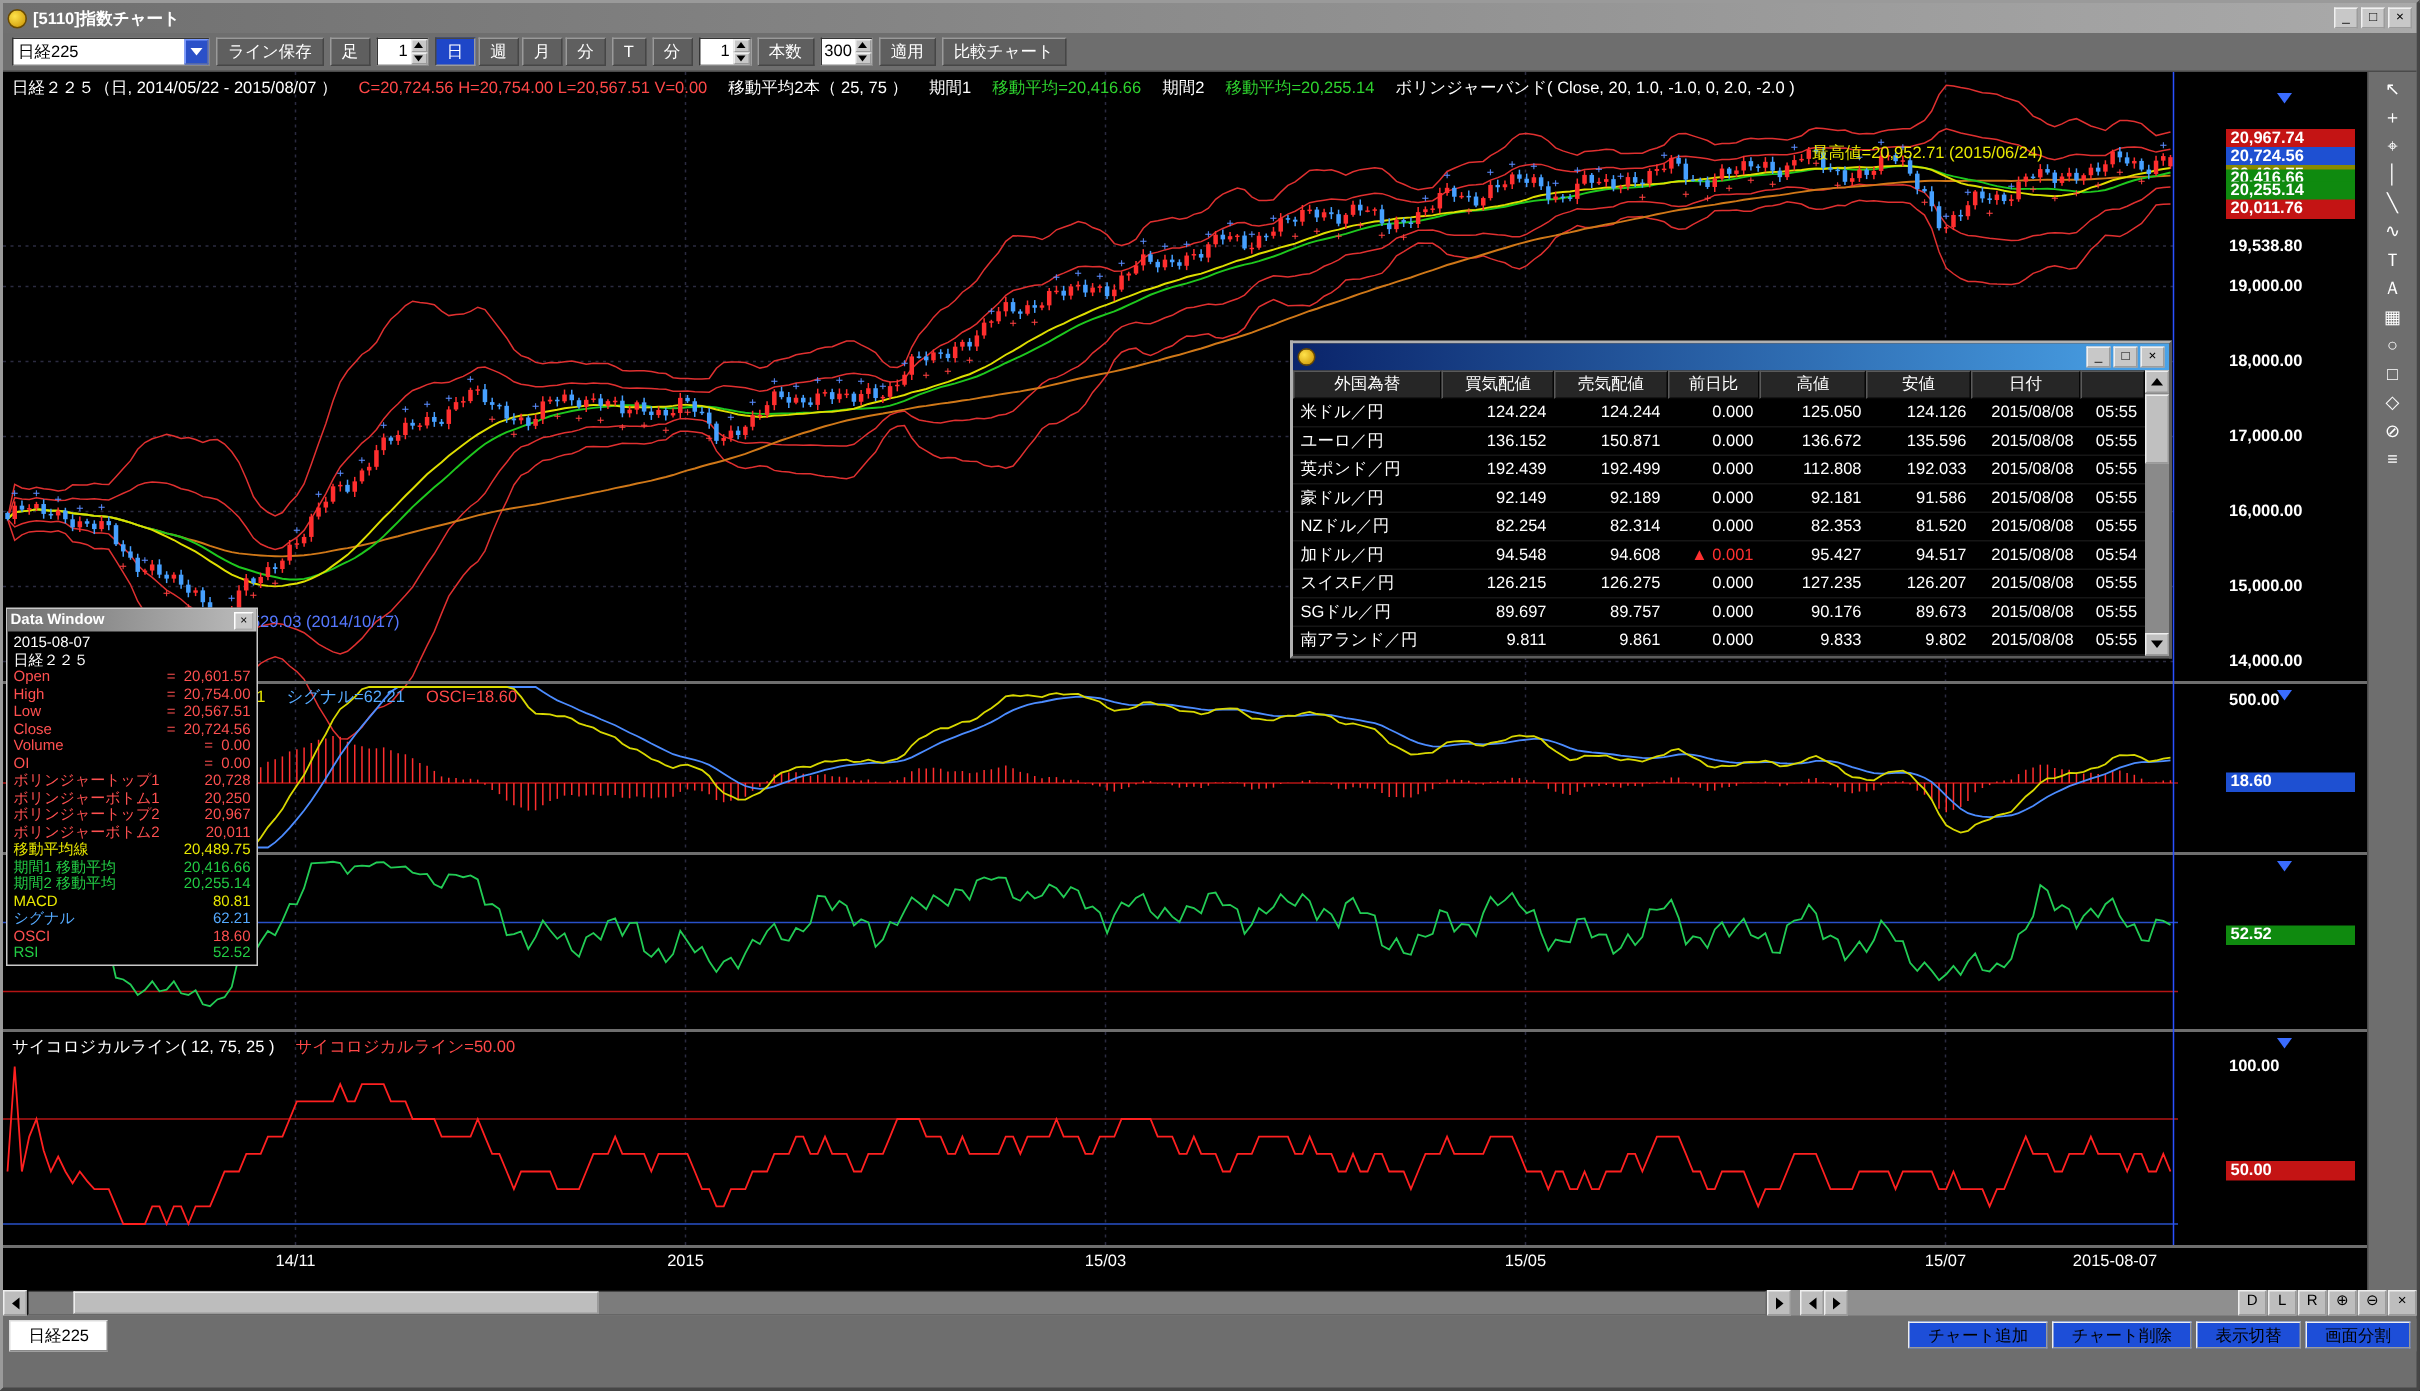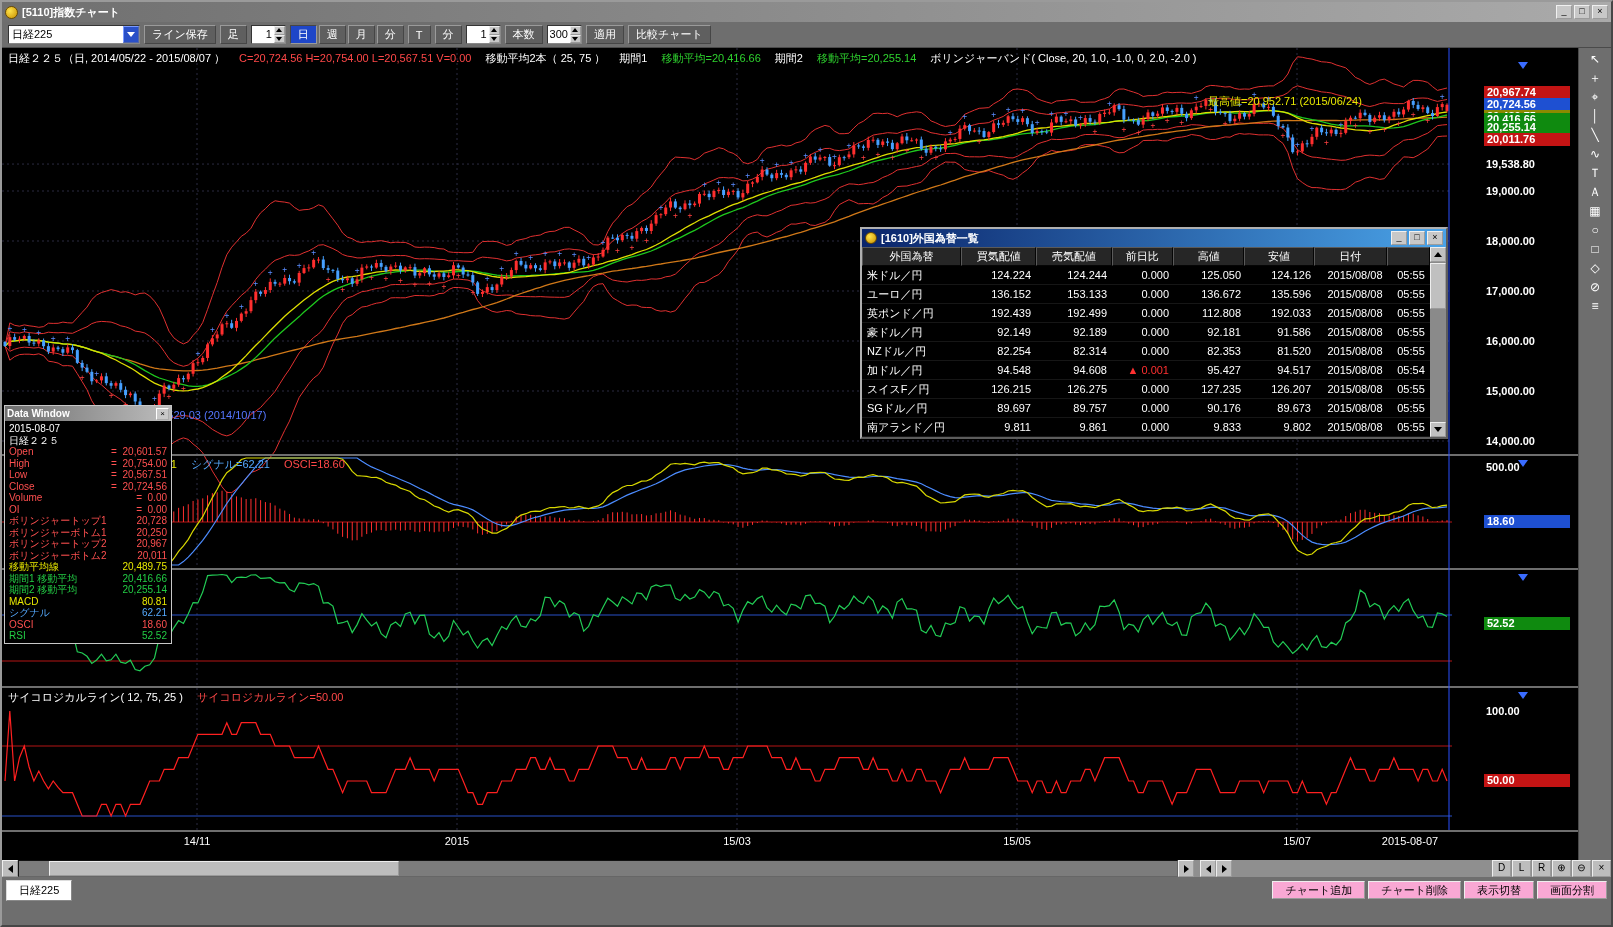--- a/index.html
+++ b/index.html
@@ -51,21 +51,21 @@
 .tri-r{width:0;height:0;border-top:4px solid transparent;border-bottom:4px solid transparent;border-left:5px solid #000}
 .sctrack{width:1160px;position:relative;background:#7c7c7c;border:1px inset #666}
 .scthumb{position:absolute;left:30px;top:0;width:350px;height:100%;background:#bdbdbd;border:1px outset #eee}
 .scgap{width:6px}
 .scspacer{flex:1}
 .sqbtn{width:19px;background:#bdbdbd;border:1px outset #eee;color:#000;font-size:10px;text-align:center;line-height:14px;margin-left:1px}
 
 .statusbar{position:absolute;left:0;top:877px;width:1609px;height:22px;background:#6e6e6e;display:flex;align-items:center;padding:0 4px}
 .symtab{background:#fff;border:1px outset #ddd;color:#000;font-size:11px;padding:2px 12px}
 .status-btns{margin-left:auto;display:flex;gap:3px}
-.sbtn{background:#f9a8d4;border:1px outset #eee;color:#000;font-size:11px;height:18px;padding:0 12px;cursor:default}
+.sbtn{background:#1d4ed8;border:1px outset #eee;color:#000;font-size:11px;height:18px;padding:0 12px;cursor:default}
 
 .fx{position:absolute;left:858px;top:225px;width:588px;z-index:20;border:2px outset #b0b0b0;background:#1a1a1a}
 .fx-title{height:18px;background:linear-gradient(90deg,#0a246a,#4aa3e8);display:flex;align-items:center;gap:4px;padding:0 3px}
 .fx-icon{width:12px;height:12px;border-radius:50%;background:radial-gradient(circle at 35% 35%,#ffe24a,#c89000);border:1px solid #6a4a00}
 .fx-title-text{color:#fff;font-size:11px;font-weight:bold;flex:1;white-space:nowrap;overflow:hidden}
 .fxhead{display:flex;background:#262626;height:19px;margin-right:16px}
 .fhc{border:1px outset #5a5a5a;color:#fff;font-size:11px;text-align:center;line-height:16px;white-space:nowrap;overflow:hidden}
 .fxwrap{position:relative}
 .fxbody{background:#000;margin-right:16px}
 .frow{display:flex;height:19px;border-bottom:1px solid #161616}
@@ -1282,21 +1282,20 @@
         <button class="sbtn">チャート追加</button>
         <button class="sbtn">チャート削除</button>
         <button class="sbtn">表示切替</button>
         <button class="sbtn">画面分割</button>
       </div>
   </div>
 
   <div class="fx">
     <div class="fx-title">
       <div class="fx-icon"></div>
-      <div class="fx-title-text">[1610]外国為替一覧</div>
       <div class="win-btns">
         <div class="wbtn">_</div>
         <div class="wbtn">□</div>
         <div class="wbtn">×</div>
       </div>
     </div>
     <div class="fxwrap">
       <div class="fxhead" id="fxhead">
           <div class="fhc" style="width: 100px;">外国為替</div>
           <div class="fhc" style="width: 76px;">買気配値</div>
@@ -1314,21 +1313,21 @@
             <div class="fcell a2" style="width: 76px;">124.244</div>
             <div class="fcell a3" style="width: 62px;">0.000</div>
             <div class="fcell a4" style="width: 72px;">125.050</div>
             <div class="fcell a5" style="width: 70px;">124.126</div>
             <div class="fcell a6" style="width: 74px;">2015/08/08</div>
             <div class="fcell a7" style="width: 38px;">05:55</div>
           </div>
           <div class="frow">
             <div class="fcell a0" style="width: 100px;">ユーロ／円</div>
             <div class="fcell a1" style="width: 76px;">136.152</div>
-            <div class="fcell a2" style="width: 76px;">153.133</div>
+            <div class="fcell a2" style="width: 76px;">150.871</div>
             <div class="fcell a3" style="width: 62px;">0.000</div>
             <div class="fcell a4" style="width: 72px;">136.672</div>
             <div class="fcell a5" style="width: 70px;">135.596</div>
             <div class="fcell a6" style="width: 74px;">2015/08/08</div>
             <div class="fcell a7" style="width: 38px;">05:55</div>
           </div>
           <div class="frow">
             <div class="fcell a0" style="width: 100px;">英ポンド／円</div>
             <div class="fcell a1" style="width: 76px;">192.439</div>
             <div class="fcell a2" style="width: 76px;">192.499</div>

